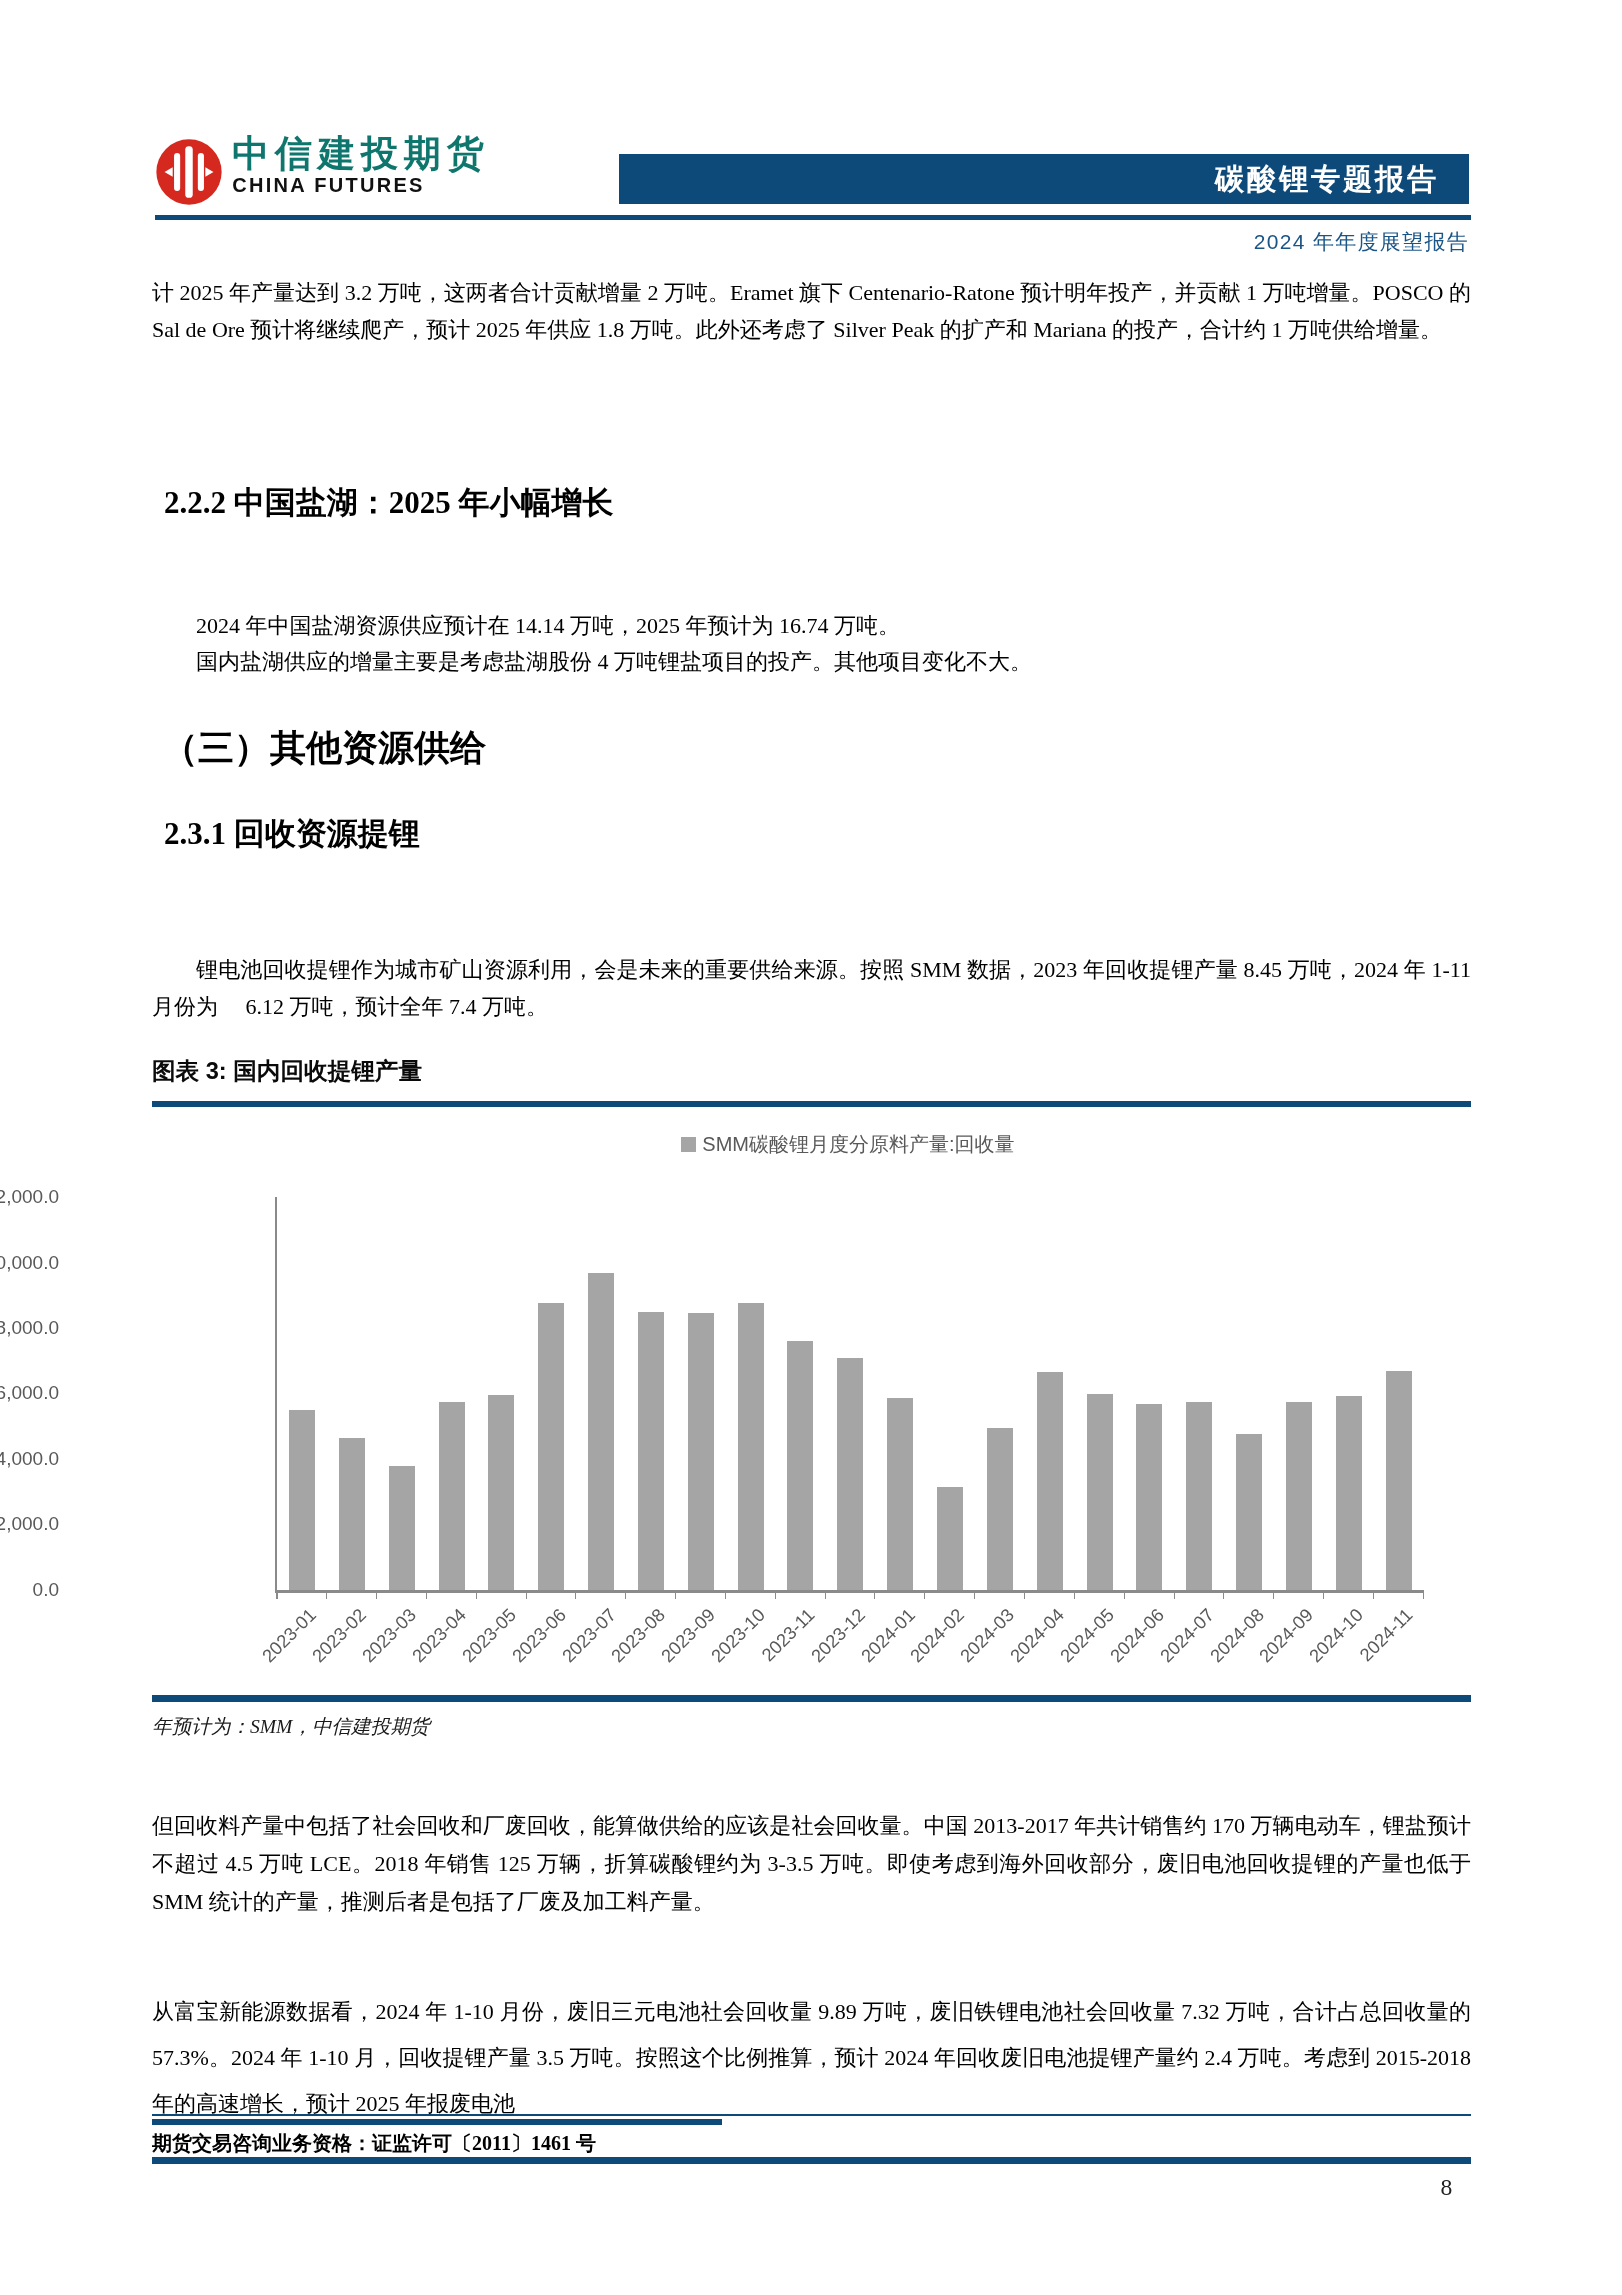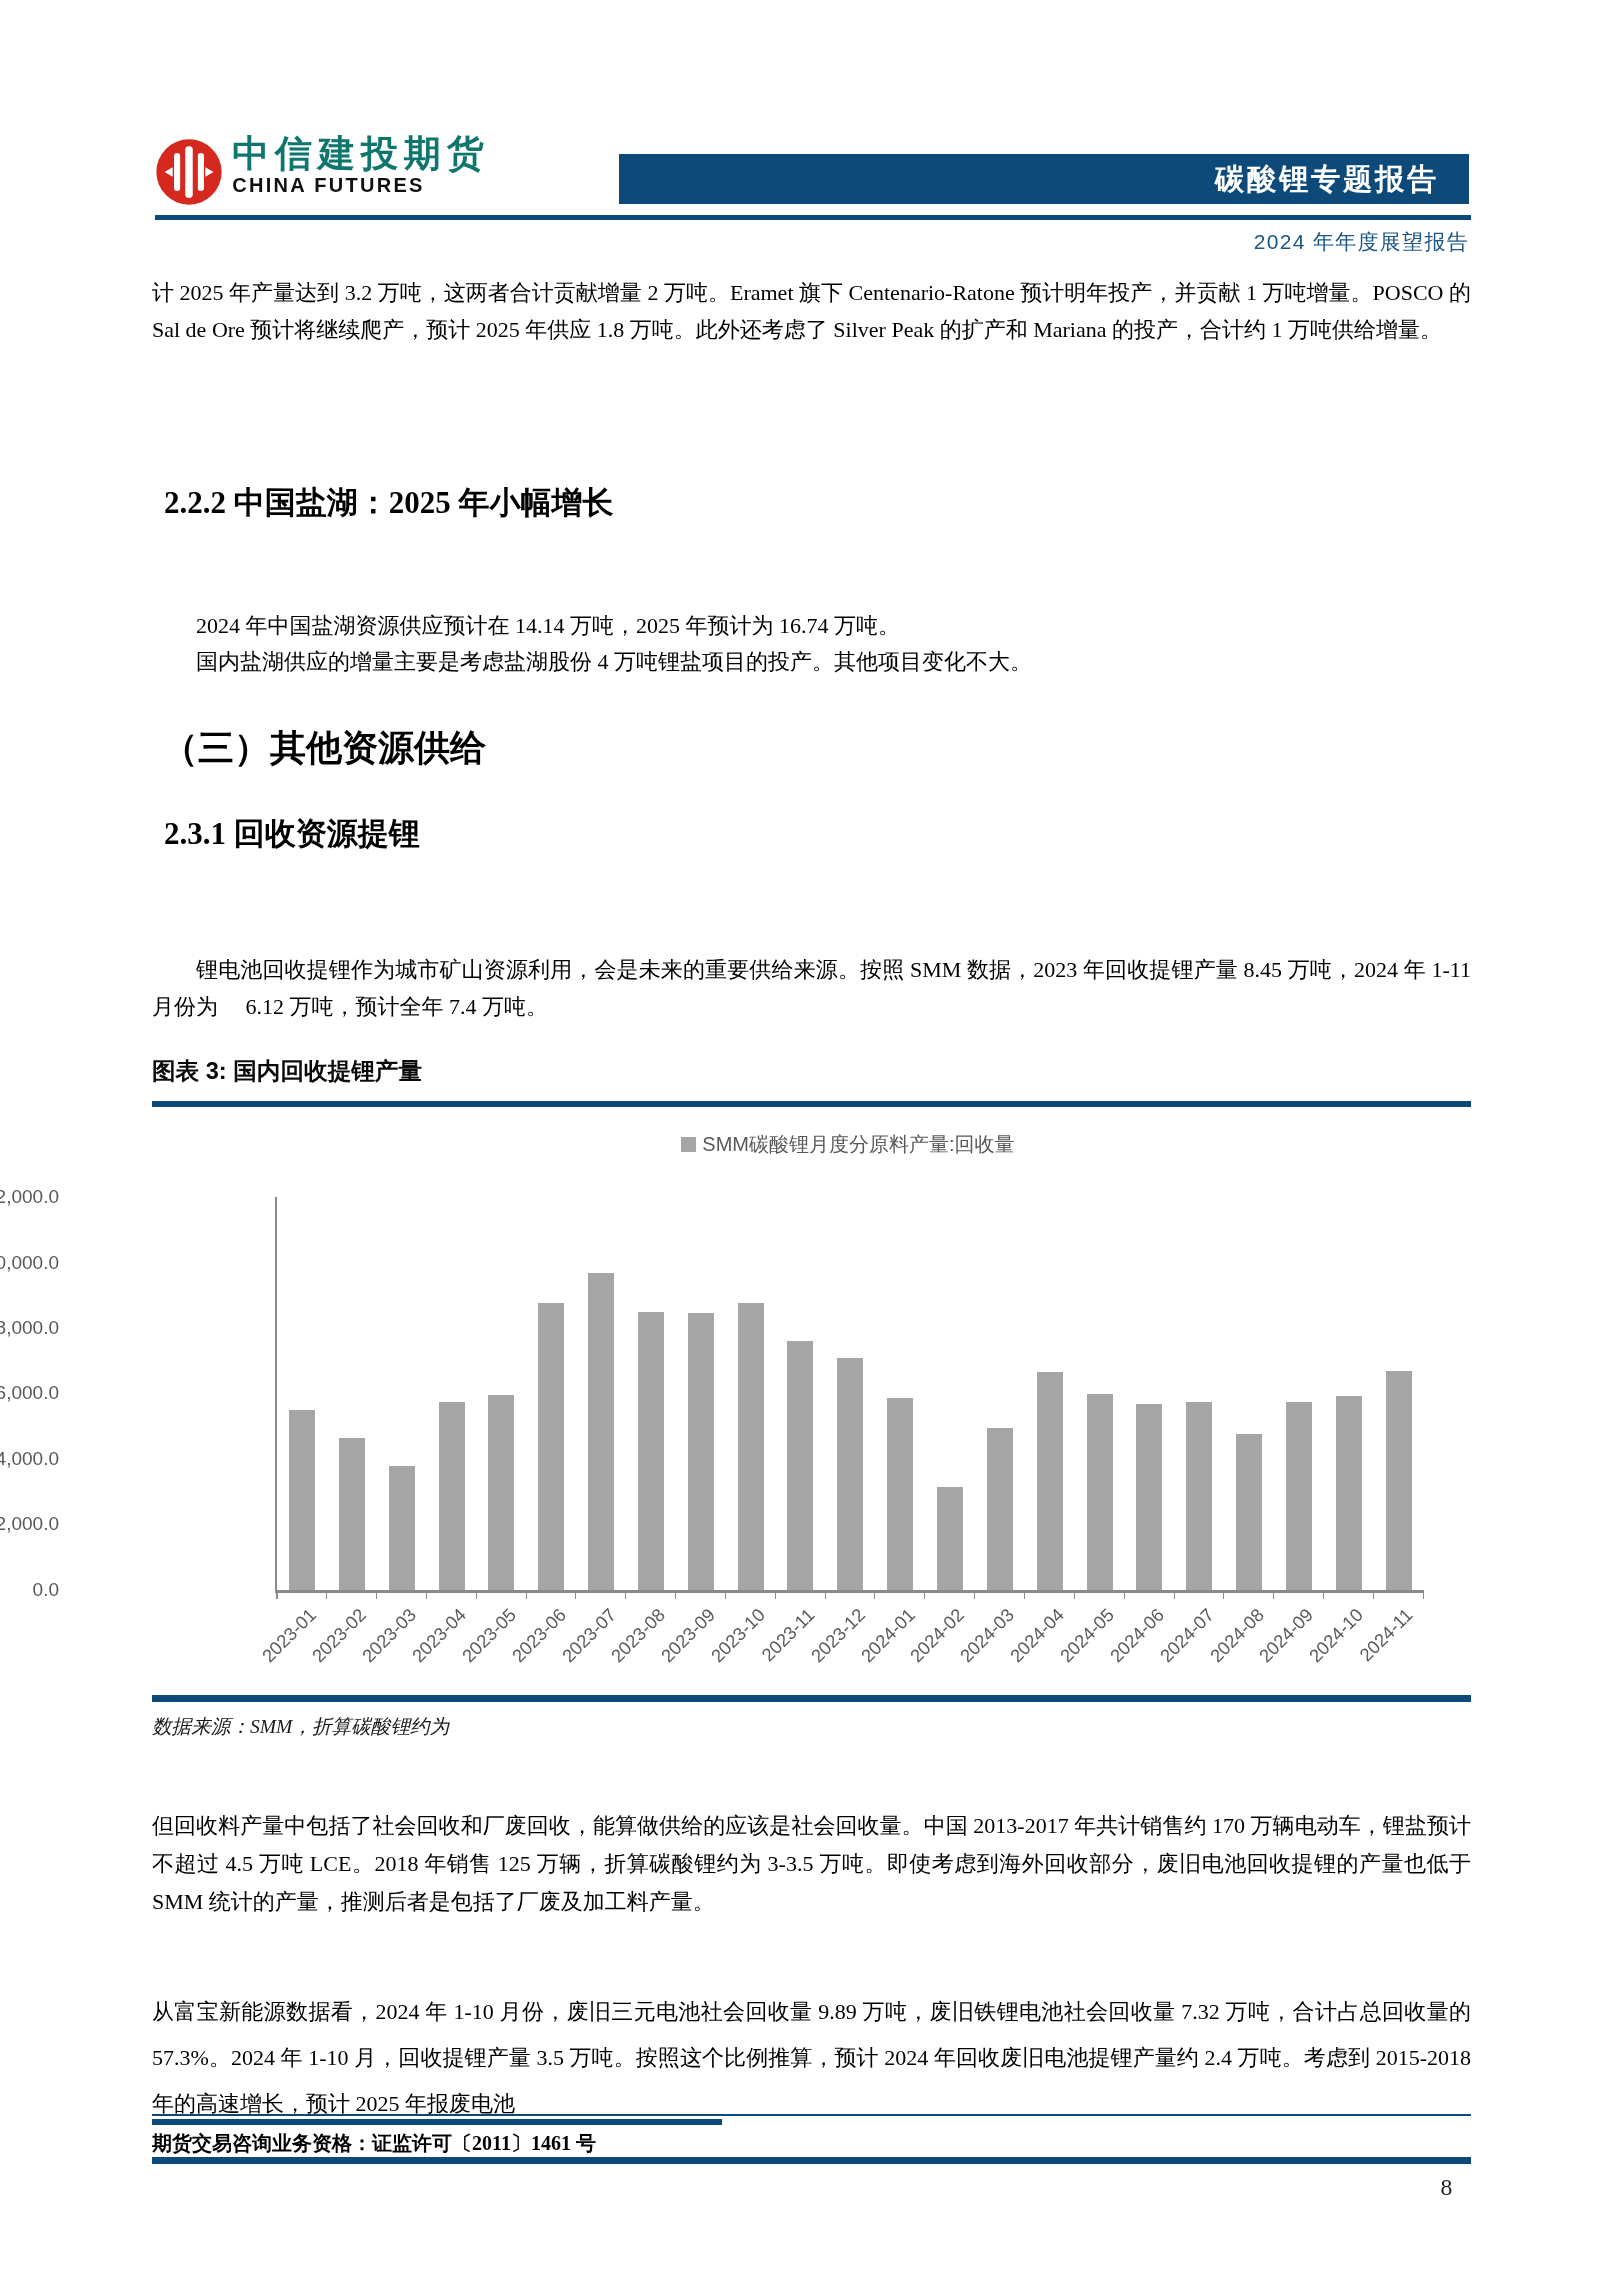--- a/index.html
+++ b/index.html
@@ -235,21 +235,21 @@
       <div class="ylabel" style="top: 383px;">0.0</div>
       <div class="ylabel" style="top: 317px;">2,000.0</div>
       <div class="ylabel" style="top: 252px;">4,000.0</div>
       <div class="ylabel" style="top: 186px;">6,000.0</div>
       <div class="ylabel" style="top: 121px;">8,000.0</div>
       <div class="ylabel" style="top: 56px;">10,000.0</div>
       <div class="ylabel" style="top: -9.8px;">12,000.0</div>
     </div>
 
   <div class="abs fig-rule-bottom"></div>
-  <div class="abs source">数据来源：SMM，折算碳酸锂约为</div>
+  <div class="abs source">年预计为：SMM，中信建投期货</div>
 
   <div class="abs para" style="top:1807px; line-height:38px;">但回收料产量中包括了社会回收和厂废回收，能算做供给的应该是社会回收量。中国 2013-2017 年共计销售约 170 万辆电动车，锂盐预计不超过 4.5 万吨 LCE。2018 年销售 125 万辆，折算碳酸锂约为 3-3.5 万吨。即使考虑到海外回收部分，废旧电池回收提锂的产量也低于 SMM 统计的产量，推测后者是包括了厂废及加工料产量。</div>
   <div class="abs para" style="top:1989px; line-height:46px;">从富宝新能源数据看，2024 年 1-10 月份，废旧三元电池社会回收量 9.89 万吨，废旧铁锂电池社会回收量 7.32 万吨，合计占总回收量的 57.3%。2024 年 1-10 月，回收提锂产量 3.5 万吨。按照这个比例推算，预计 2024 年回收废旧电池提锂产量约 2.4 万吨。考虑到 2015-2018 年的高速增长，预计 2025 年报废电池</div>
 
   <div class="abs foot-rule-thin"></div>
   <div class="abs foot-rule-left"></div>
   <div class="abs foot-text">期货交易咨询业务资格：证监许可〔2011〕1461 号</div>
   <div class="abs foot-rule-full"></div>
   <div class="abs page-num">8</div>
 

